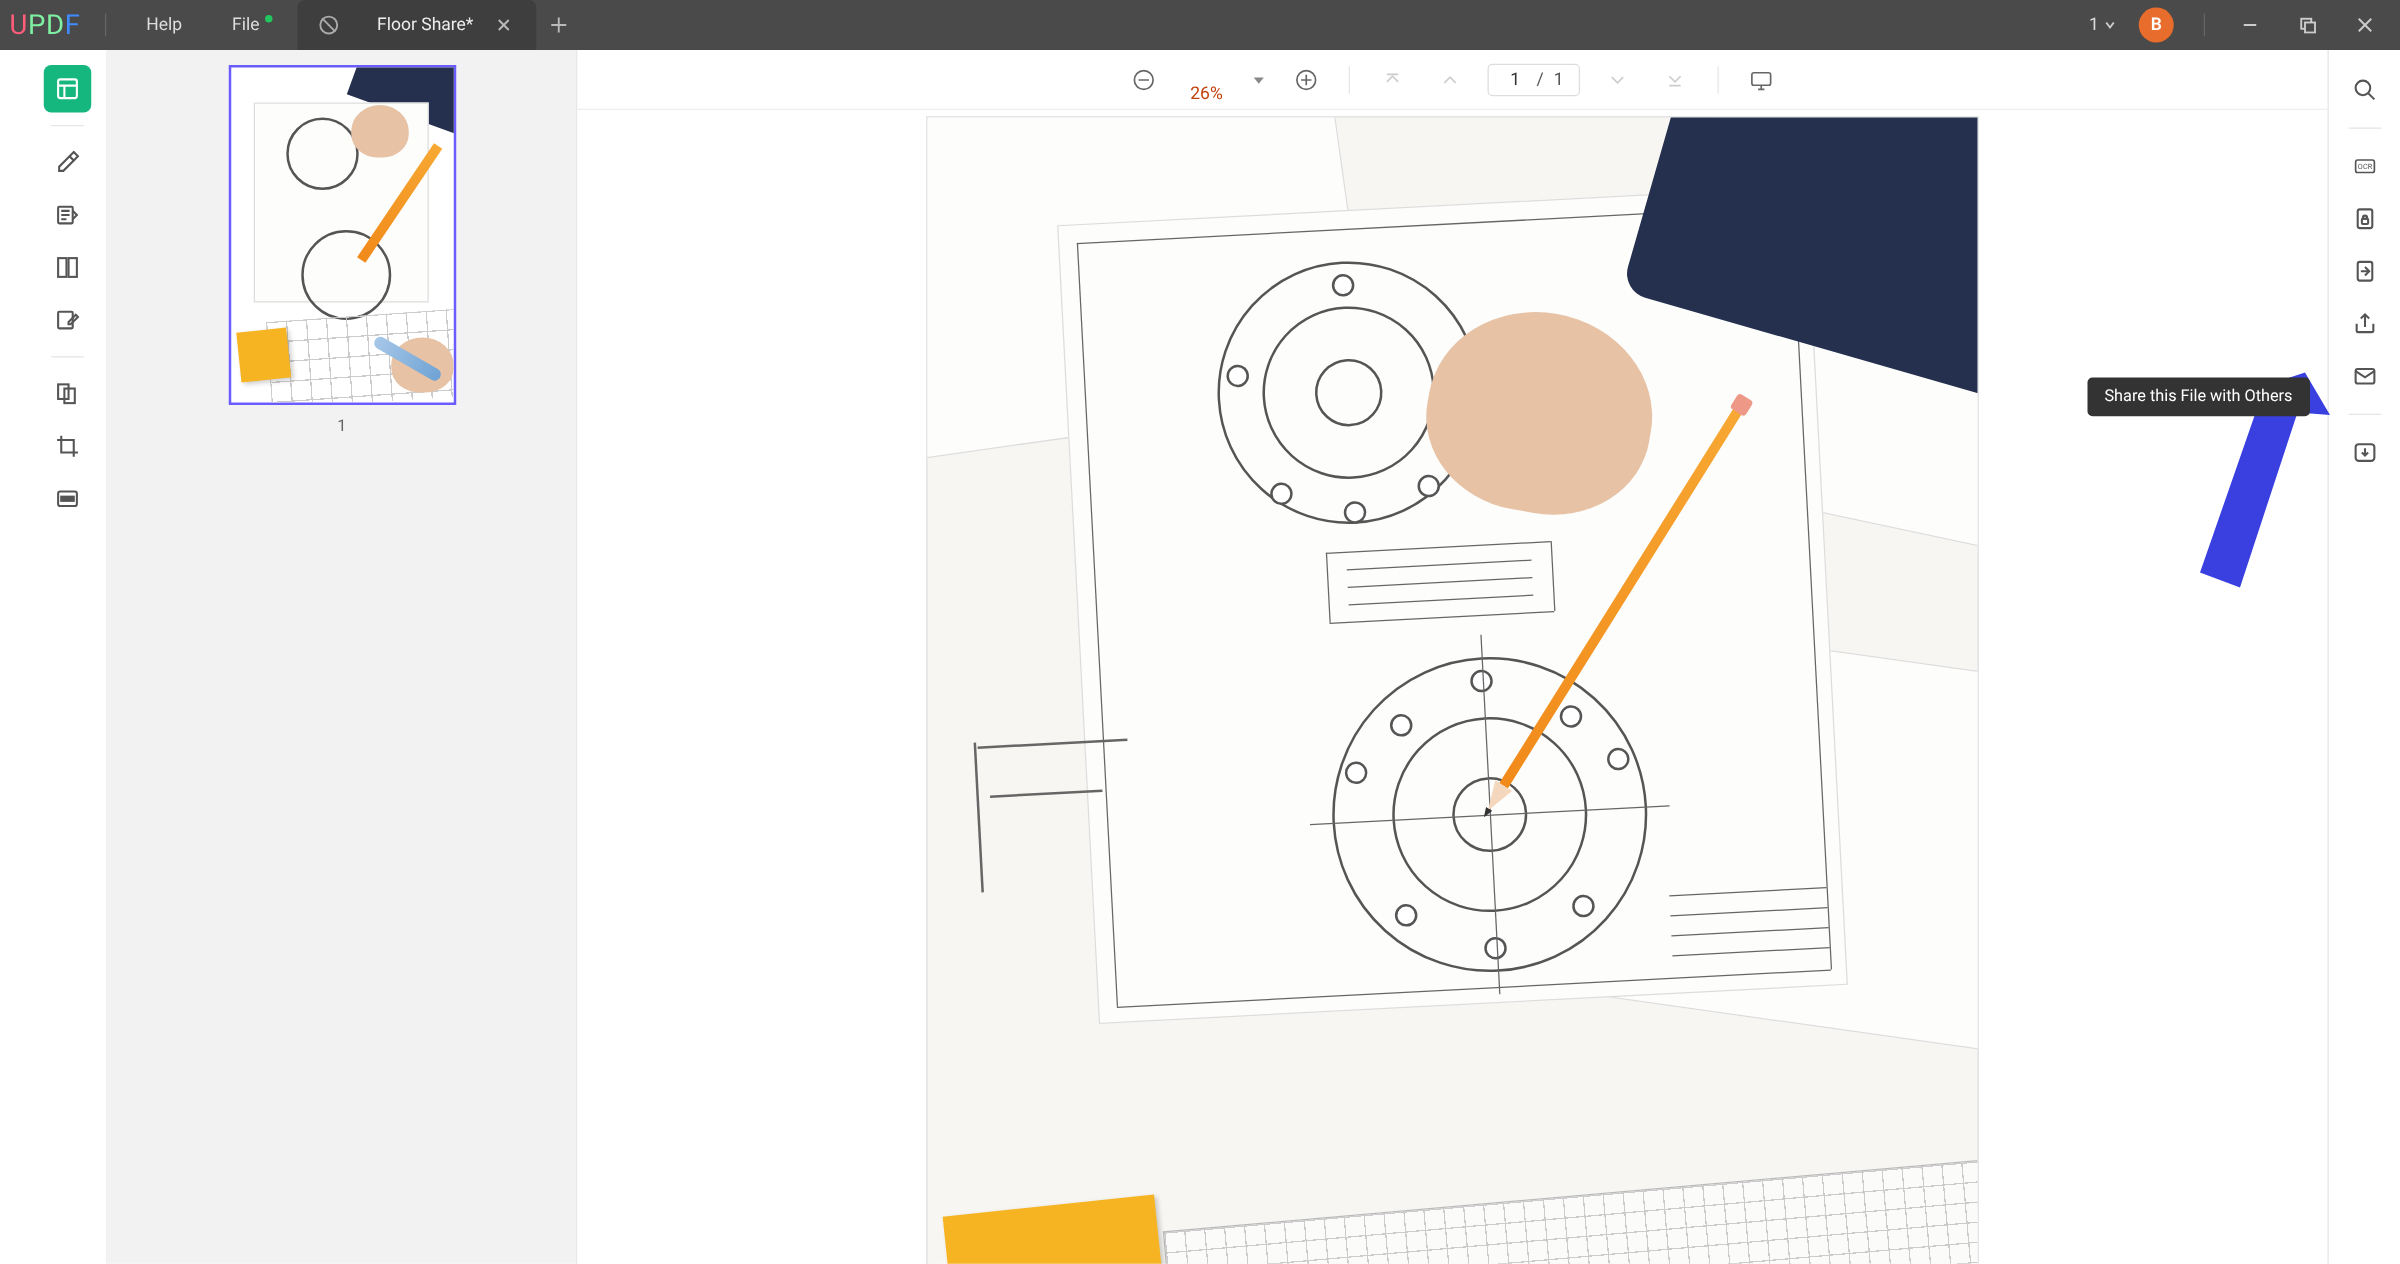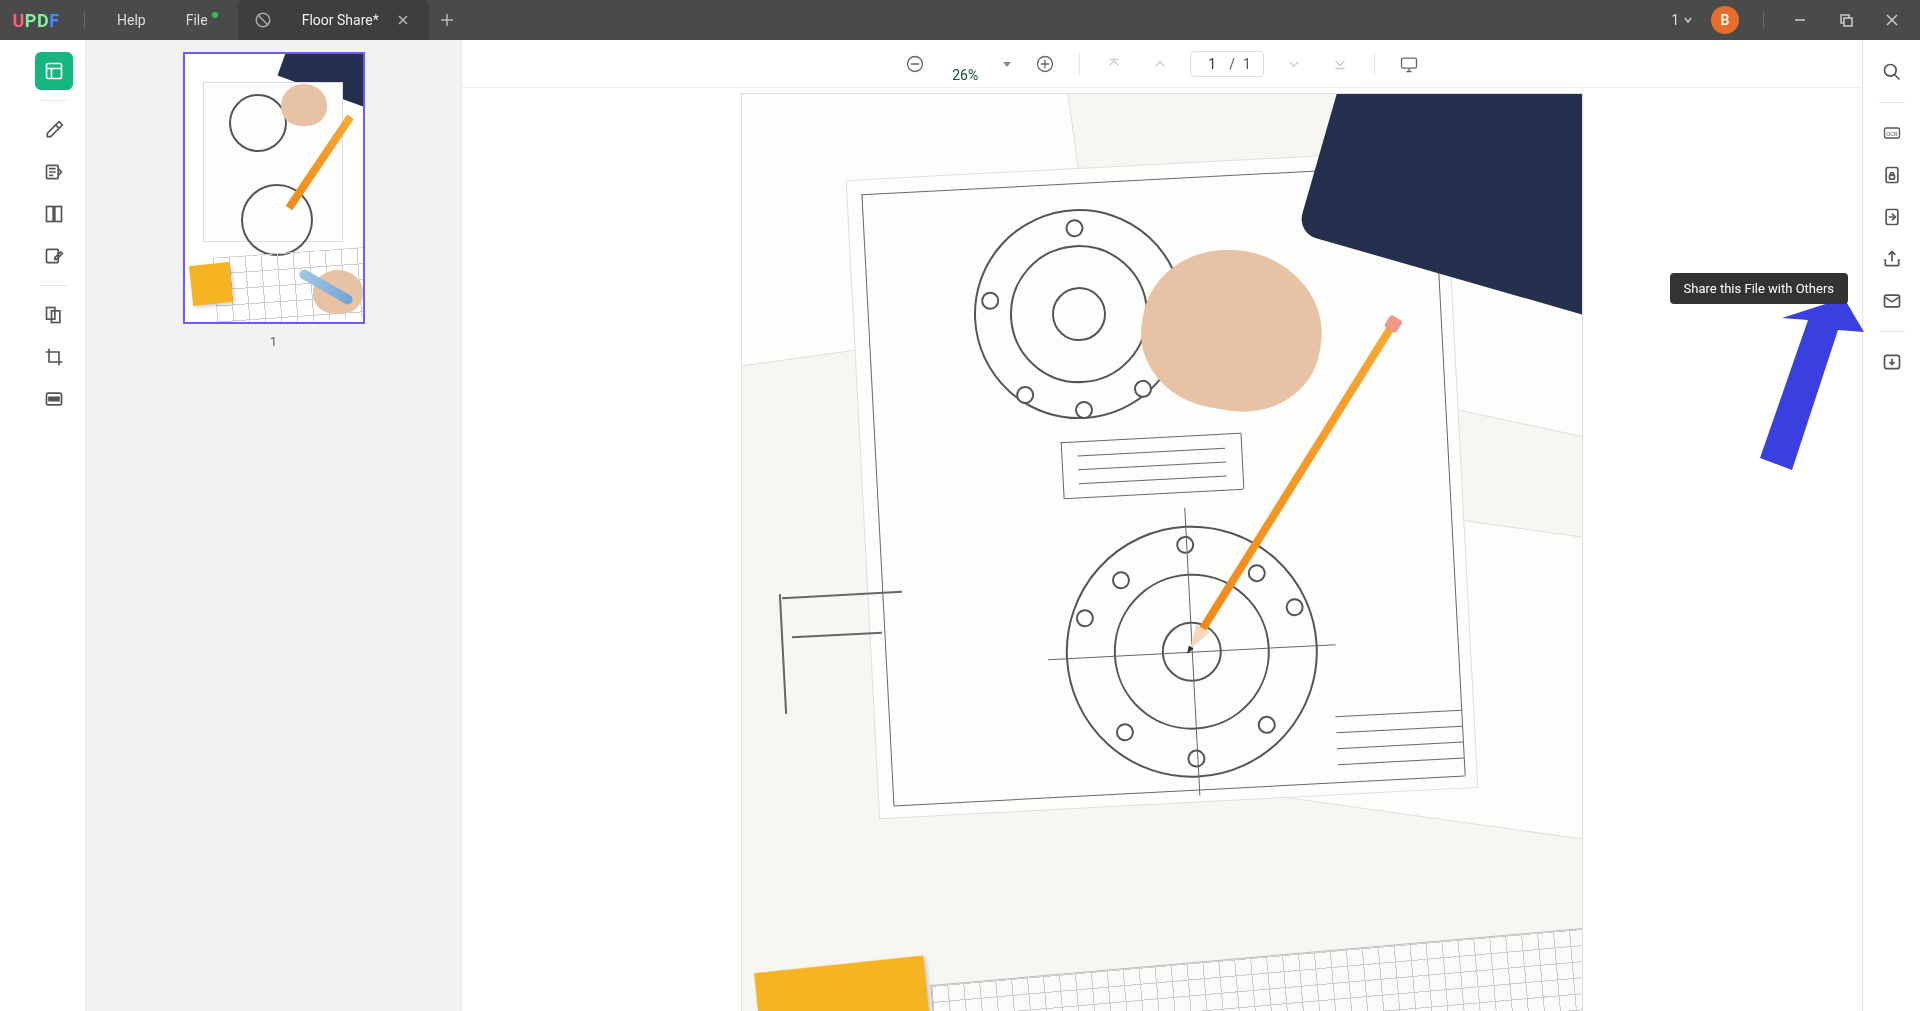--- a/index.html
+++ b/index.html
@@ -1,21 +1,21 @@
 <!DOCTYPE html>
 <html><head>
 <meta charset="utf-8">
 <style>
 * { margin: 0; padding: 0; box-sizing: border-box; font-family: -apple-system, BlinkMacSystemFont, "Segoe UI", Roboto, sans-serif; }
 html, body { width: 1920px; height: 1011px; overflow: hidden; background: #fff; }
 
 
 .titlebar { height: 40px; background: #4a4a4a; display: flex; align-items: center; color: #ccc; }
 .logo { width: 72px; height: 40px; display: flex; align-items: center; justify-content: center; }
-.logo-text { font-weight: 700; font-size: 18px; letter-spacing: 0.5px; }
+.logo-text { font-weight: 400; font-size: 22px; letter-spacing: 0.5px; }
 .logo-text .u { color: #FF5D7A; }
 .logo-text .p { color: #7FEFA1; }
 .logo-text .d { color: #7FEFA1; }
 .logo-text .f { color: #3F8CFF; }
 .titlebar-sep { width: 1px; height: 18px; background: #666; margin: 0 12px; }
 .menu-item { padding: 0 20px; font-size: 14px; cursor: pointer; color: #ddd; }
 .menu-item .dot { display:inline-block; width:6px; height:6px; border-radius:50%; background:#22c55e; margin-left:4px; vertical-align: top; }
 .active-tab-icon { width: 50px; height: 40px; display:flex; align-items:center; justify-content:center; background:#3e3e3e; border-top-left-radius: 6px; }
 .tab { height: 40px; padding: 0 18px 0 14px; background: #3e3e3e; display:flex; align-items:center; gap: 16px; font-size:14px; color:#eee; border-top-right-radius:6px; position:relative; }
 .tab-close { width:16px;height:16px;display:flex;align-items:center;justify-content:center;border-radius:50%;cursor:pointer;font-size:14px;color:#bbb;}
@@ -41,21 +41,21 @@
 .thumb-item { width:182px; }
 .thumb-img { width:182px; height:272px; border:2px solid #6a5cff; background:#fff; padding:2px; position:relative; overflow:hidden; }
 .thumb-label { text-align:center; font-size:13px; color:#666; margin-top:10px;}
 
 
 .main-area { flex:1; display:flex; flex-direction:column; background:#fff; position:relative;}
 .top-toolbar { height:48px; display:flex; align-items:center; justify-content:center; gap:14px; border-bottom:1px solid #eee;}
 .tb-btn { width:32px;height:32px;display:flex;align-items:center;justify-content:center;cursor:pointer;color:#666;border-radius:4px;}
 .tb-btn.disabled { color:#ccc; cursor:default;}
 .tb-sep { width:1px;height:22px;background:#e5e5e5;margin:0 4px;}
-.zoom-val { font-size:14px; color:#14532d; min-width:40px; text-align:center;margin-top:23px;}
+.zoom-val { font-size:14px; color:#c2410c; min-width:40px; text-align:center;margin-top:23px;}
 .zoom-dd { width:16px;height:16px;cursor:pointer;display:flex;align-items:center;justify-content:center;color:#888;}
 .page-box { display:flex;align-items:center;gap:8px; border:1px solid #ddd; border-radius:4px; padding:4px 12px; font-size:14px; color:#555;}
 .page-input { width:18px; border:none; outline:none; text-align:center; font-size:14px; color:#333;}
 .canvas { flex:1; overflow:hidden; display:flex; justify-content:center; background:#fff; }
 .doc-page { margin-top:6px; width:840px; height:1100px; background:#f8f6f3; box-shadow:0 0 0 1px #ddd; position:relative; overflow:hidden;}
 
 
 .right-rail { width:58px; border-left:1px solid #e5e5e5; display:flex; flex-direction:column; align-items:center; padding-top:14px; gap:6px; background:#fff; position:relative;}
 .right-btn { width:36px;height:36px;display:flex;align-items:center;justify-content:center;cursor:pointer;color:#555;border-radius:6px;}
 .right-divider { width:26px;height:1px;background:#e5e5e5;margin:6px 0;}
@@ -410,17 +410,17 @@
             <line x1="12" y1="8" x2="12" y2="14"></line>
             <polyline points="9,12 12,15 15,12"></polyline>
           </svg>
       </div>
 
     </div>
 
   </div>
 </div>
 
-<div class="tooltip" style="top:273px; right:72px;margin-left:44px;">Share this File with Others</div>
+<div class="tooltip" style="top:302px; right:72px;margin-left:44px;">Share this File with Others</div>
 
 <svg class="big-arrow" style="top:290px; right:56px;" width="140" height="200" viewBox="0 0 140 200">
   <polygon points="120,8 140,42 114,40 68,180 36,168 84,30 58,28" fill="#3a3fe0"></polygon>
 </svg>
 
 </body></html>

